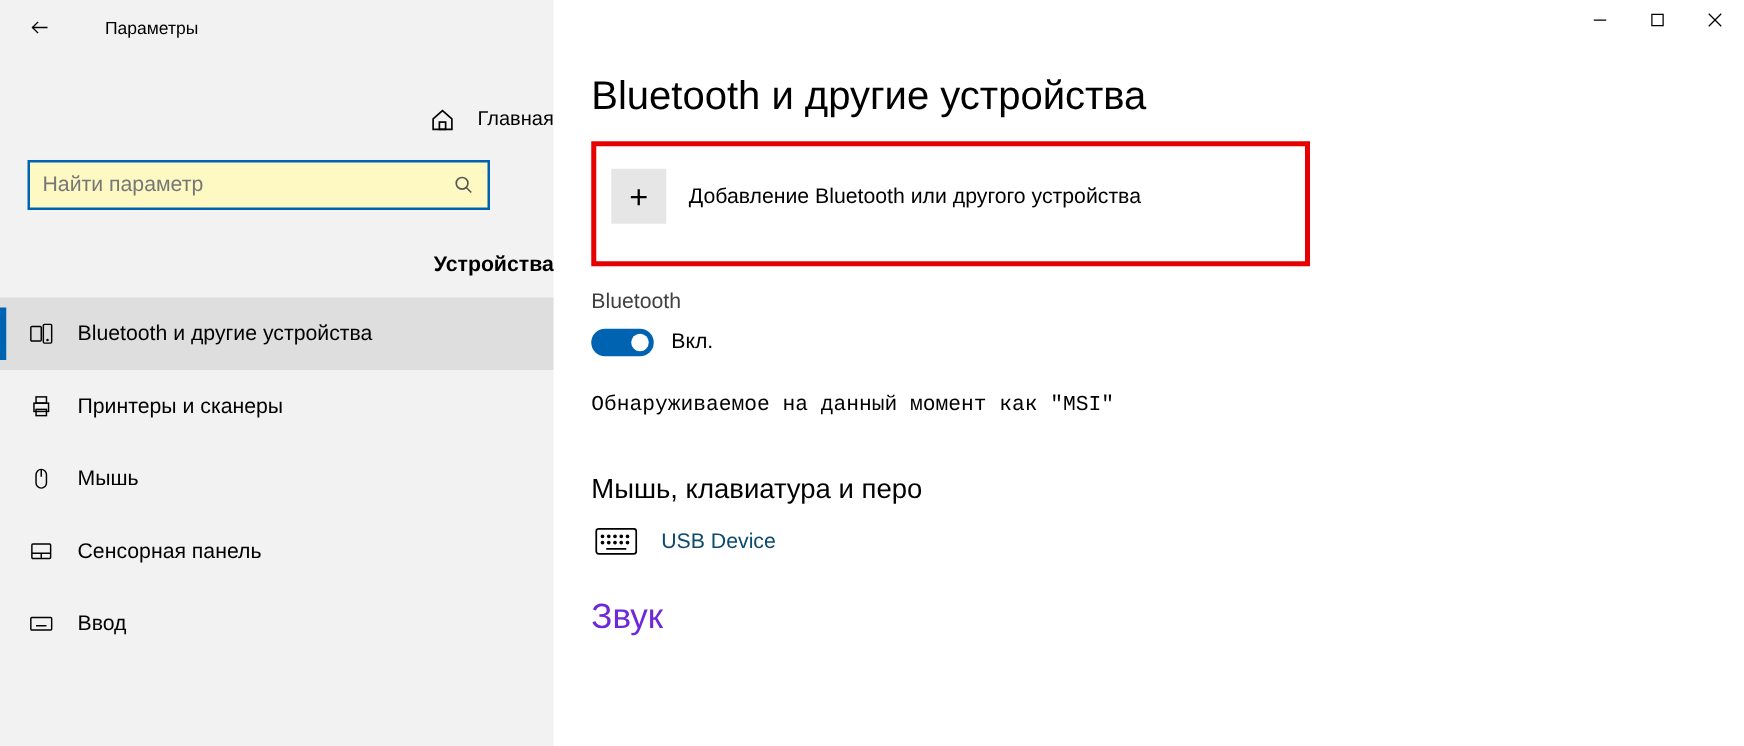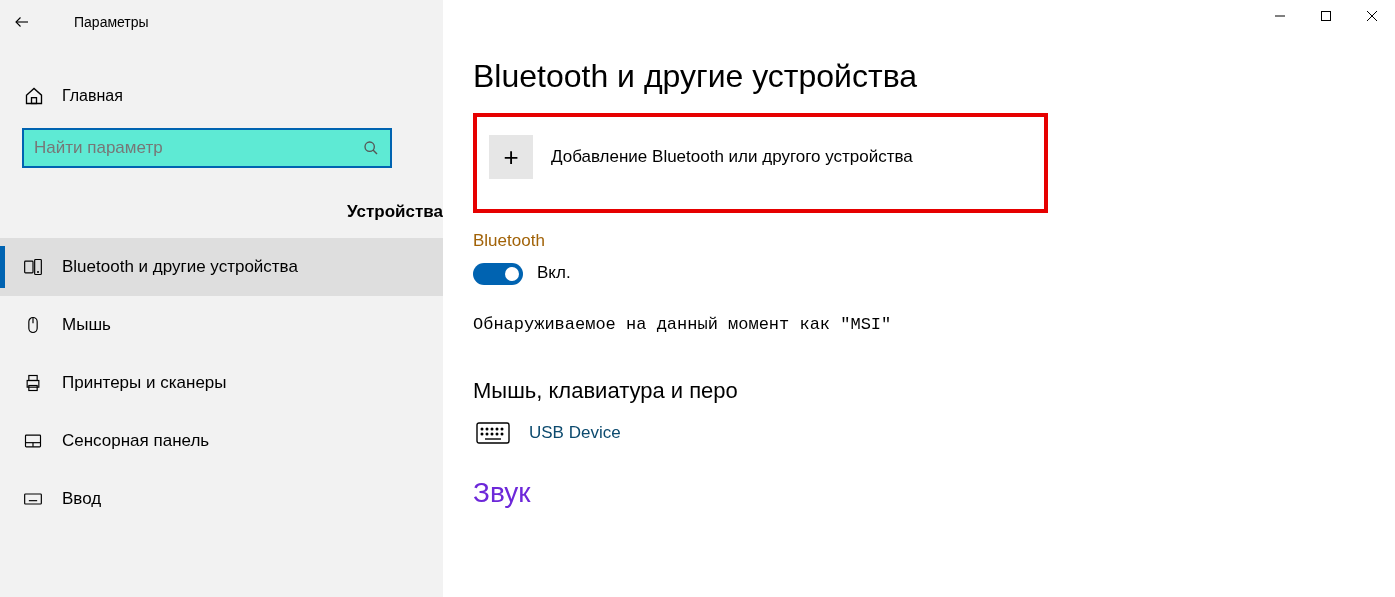--- a/index.html
+++ b/index.html
@@ -1,30 +1,30 @@
 <!DOCTYPE html>
 <html><head>
 <meta charset="utf-8">
 <style>
   * { margin: 0; padding: 0; box-sizing: border-box; font-family: "Segoe UI", Tahoma, sans-serif; }
   body { width: 1395px; height: 597px; background: #fff; overflow: hidden; display: flex; }
 
   
   .sidebar { width: 443px; height: 597px; background: #f2f2f2; display: flex; flex-direction: column; }
 
-  .header-row { height: 44px; display: flex; align-items: center; }
+  .header-row { height: 44px; display: flex; align-items: center; padding-left: 10px; }
   .back-btn { width: 44px; height: 44px; display: flex; align-items: center; justify-content: center; cursor: pointer; }
   .app-title { font-size: 14px; font-weight: 400; color: #000; margin-left: 30px; }
 
-  .home-row { display: flex; align-items: center; height: 40px; padding-left: 24px; margin-top: 32px; cursor: pointer; }
+  .home-row { display: flex; align-items: center; height: 40px; padding-left: 6px; margin-top: 32px; cursor: pointer; justify-content: flex-end; }
   .home-row .icon { width: 20px; display: flex; align-items: center; justify-content: center; }
   .home-row .label { font-size: 16px; margin-left: 18px; color: #000; }
 
   .search-wrap { margin: 12px 22px 0 22px; }
-  .search-box { width: 370px; height: 40px; border: 2px solid #0063b1; background: #5eead4; display: flex; align-items: center; padding: 0 10px; }
+  .search-box { width: 370px; height: 40px; border: 2px solid #0063b1; background: #fef9c3; display: flex; align-items: center; padding: 0 10px; }
   .search-box input { flex: 1; border: none; outline: none; font-size: 17px; color: #555; background: transparent; font-style: italic; }
   .search-box input::placeholder { color: #777; font-style: normal; }
   .search-box .sicon { width: 18px; display: flex; align-items: center; justify-content: center; color: #555; }
 
   .section-title { font-size: 17px; font-weight: 600; color: #000; margin: 34px 0 16px 22px; text-align: right; }
 
   .nav-list { display: flex; flex-direction: column; }
   .nav-item { height: 58px; display: flex; align-items: center; padding-left: 22px; cursor: pointer; position: relative; }
   .nav-item .icon { width: 22px; display: flex; align-items: center; justify-content: center; color:#000; }
   .nav-item .label { font-size: 17px; margin-left: 18px; color: #000; }
@@ -37,21 +37,21 @@
   .window-controls { position: absolute; top: 0; right: 0; display: flex; }
   .win-btn { width: 46px; height: 32px; display: flex; align-items: center; justify-content: center; cursor: pointer; }
 
   .page-title-main { font-size: 32px; font-weight: 400; color: #000; margin-top: 58px; }
 
   .add-device-highlight { border: 4px solid #e60000; margin-top: 18px; width: 575px; padding: 18px 12px 30px 12px; }
   .add-device-btn { display: flex; align-items: center; cursor: pointer; }
   .plus-box { width: 44px; height: 44px; background: #e6e6e6; display: flex; align-items: center; justify-content: center; font-size: 26px; color: #000; font-weight: 300; }
   .add-device-label { font-size: 17px; color: #000; margin-left: 18px; }
 
-  .bt-subtitle { font-size: 17px; color: #a16207; margin-top: 18px; }
+  .bt-subtitle { font-size: 17px; color: #404040; margin-top: 18px; }
   .toggle-row { display: flex; align-items: flex-start; margin-top: 12px; }
   .toggle { width: 50px; height: 22px; background: #0063b1; border-radius: 11px; position: relative; cursor: pointer; }
   .toggle::after { content: ""; position: absolute; right: 4px; top: 4px; width: 14px; height: 14px; background: #fff; border-radius: 50%; }
   .toggle-label { font-size: 17px; margin-left: 14px; color: #000; }
 
   .discover-text { font-size: 17px; color: #000; margin-top: 30px; font-family: Liberation Mono, monospace; }
 
   .section-mouse { font-size: 22px; font-weight: 400; color: #000; margin-top: 44px; }
   .device-row { display: flex; align-items: center; margin-top: 18px; cursor: pointer; }
   .device-row .icon { width: 40px; display: flex; align-items: center; justify-content: center; }
@@ -108,36 +108,36 @@
             <rect x="14" y="3" width="8" height="18" rx="1"></rect>
             <circle cx="18" cy="18" r="0.5" fill="#000"></circle>
           </svg>
       </span>
       <span class="label">Bluetooth и другие устройства</span>
     </div>
 
     <div class="nav-item">
       <span class="icon">
         <svg width="20" height="20" viewBox="0 0 24 24" fill="none" stroke="#000" stroke-width="1.4">
-            <rect x="7" y="3" width="10" height="18" rx="5"></rect>
-            <line x1="12" y1="3" x2="12" y2="10"></line>
-          </svg>
-      </span>
-      <span class="label">Мышь</span>
-    </div>
-
-    <div class="nav-item">
-      <span class="icon">
-        <svg width="20" height="20" viewBox="0 0 24 24" fill="none" stroke="#000" stroke-width="1.4">
             <rect x="5" y="9" width="14" height="8"></rect>
             <rect x="7" y="3" width="10" height="6"></rect>
             <rect x="7" y="15" width="10" height="6"></rect>
           </svg>
       </span>
       <span class="label">Принтеры и сканеры</span>
+    </div>
+
+    <div class="nav-item">
+      <span class="icon">
+        <svg width="20" height="20" viewBox="0 0 24 24" fill="none" stroke="#000" stroke-width="1.4">
+            <rect x="7" y="3" width="10" height="18" rx="5"></rect>
+            <line x1="12" y1="3" x2="12" y2="10"></line>
+          </svg>
+      </span>
+      <span class="label">Мышь</span>
     </div>
 
     <div class="nav-item">
       <span class="icon">
         <svg width="20" height="20" viewBox="0 0 24 24" fill="none" stroke="#000" stroke-width="1.4">
             <rect x="3" y="5" width="18" height="14" rx="1"></rect>
             <line x1="3" y1="14" x2="21" y2="14"></line>
             <line x1="12" y1="14" x2="12" y2="19"></line>
           </svg>
       </span>

